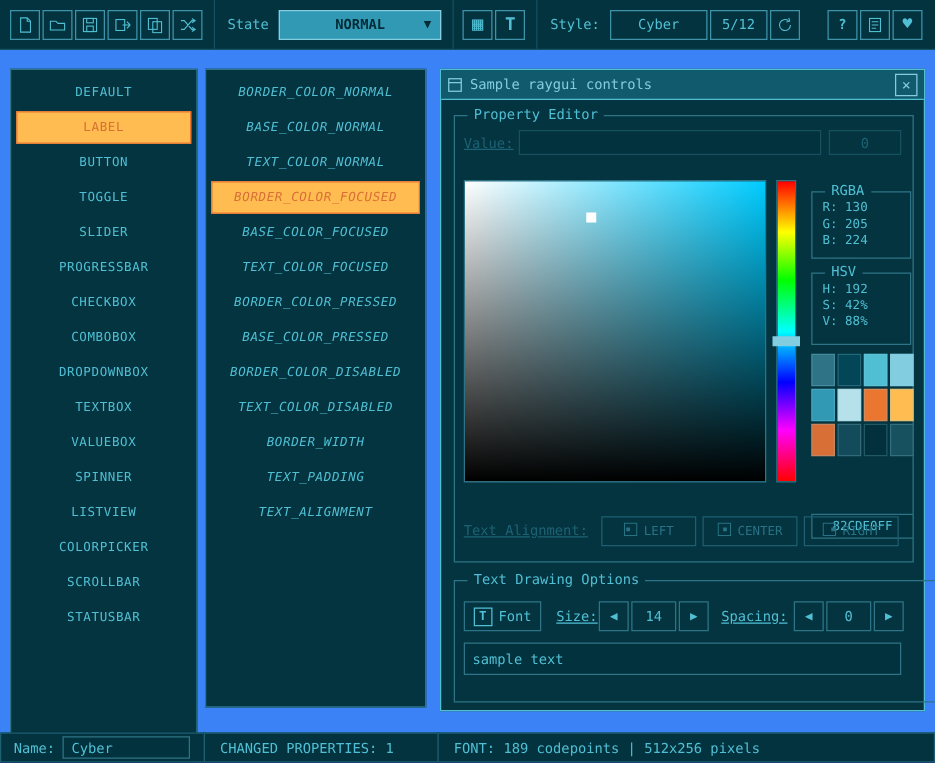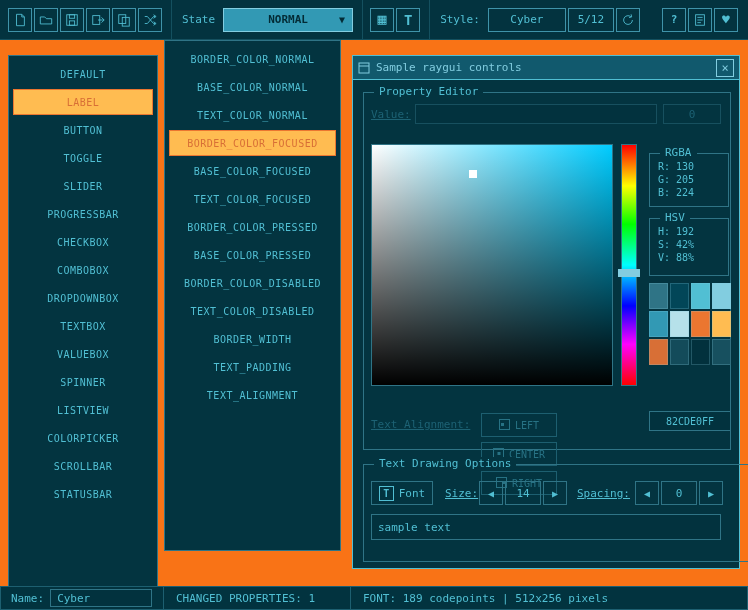--- a/index.html
+++ b/index.html
@@ -1,19 +1,19 @@
 <!DOCTYPE html>
 <html><head>
 <meta charset="utf-8">
 <style>
   * { margin:0; padding:0; box-sizing:border-box; }
   html,body { background:#021720; }
   .app {
     position:relative; width:748px; height:610px; overflow:hidden;
-    background:#f97316; color:#51bfd3;
+    background:#3b82f6; color:#51bfd3;
     font-family:"DejaVu Sans Mono", monospace; font-size:11px;
   }
   
   .toolbar {
     position:absolute; top:0; left:0; right:0; height:40px;
     display:flex; align-items:center; padding:0 8px;
     border-bottom:1px solid #14505f; background:#03333f;
   }
   .tbtn {
     height:24px; min-width:24px; background:transparent; cursor:pointer;
@@ -37,21 +37,21 @@
     display:flex; align-items:center; justify-content:center; font-size:11px; font-weight:bold;
   }
   .glyph15 { font-size:15px; line-height:1; }
   .heart { color:#51bfd3; font-size:13px; }
 
   
   .panel {
     position:absolute; border:1px solid #2f7486; background:#033440; padding-top:3px;
   }
   #controls-panel  { left:8px;   top:55px; width:150px; height:590px; }
-  #properties-panel{ left:164px; top:40px; width:177px; height:511px; }
+  #properties-panel{ left:164px; top:55px; width:177px; height:511px;font-style:italic; }
   .item {
     height:26px; margin:2px 4px; cursor:pointer;
     display:flex; align-items:center; justify-content:center;
     font-size:10px; letter-spacing:0.5px; color:#51bfd3; border:1px solid transparent;
   }
   .item.selected { background:#ffbc51; border-color:#eb7630; color:#d86f36; }
 
   
   #sample-window {
     position:absolute; left:352px; top:55px; width:388px; height:514px;
@@ -112,21 +112,21 @@
   .cline { padding:1px 8px; font-size:10px; color:#51bfd3; }
   .cline:first-child { margin-top:6px; }
 
   #palette {
     position:absolute; left:296px; top:227px; width:82px;
     display:grid; grid-template-columns:repeat(4,1fr); gap:2px;
   }
   .swatch { height:26px; cursor:pointer; border:1px solid rgba(130,205,224,0.25); }
   #hex-box { left:296px; top:319px; width:82px; height:20px; font-size:10px; justify-content:center; padding:0;margin-top:36px; }
 
-  #align-buttons { position:absolute; left:128px; top:357px; display:flex; gap:5px;flex-direction:column; }
+  #align-buttons { position:absolute; left:128px; top:357px; display:flex; gap:5px; }
   .align-btn {
     width:76px; height:24px; background:transparent; cursor:pointer;
     border:1px solid #1d5f70; color:#277284; font:inherit; font-size:10px;
     display:flex; align-items:center; justify-content:center; gap:5px;
   }
 
   .btn24 {
     position:absolute; width:24px; height:24px; background:transparent; cursor:pointer;
     border:1px solid #2f7486; color:#51bfd3; font:inherit; font-size:10px;
     display:flex; align-items:center; justify-content:center;

